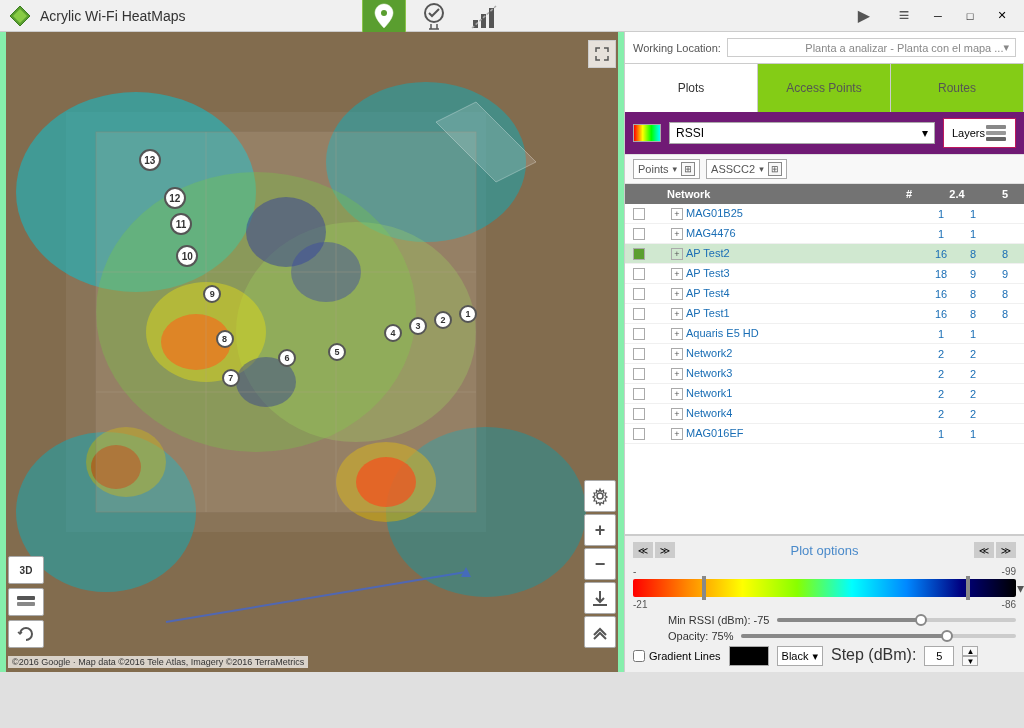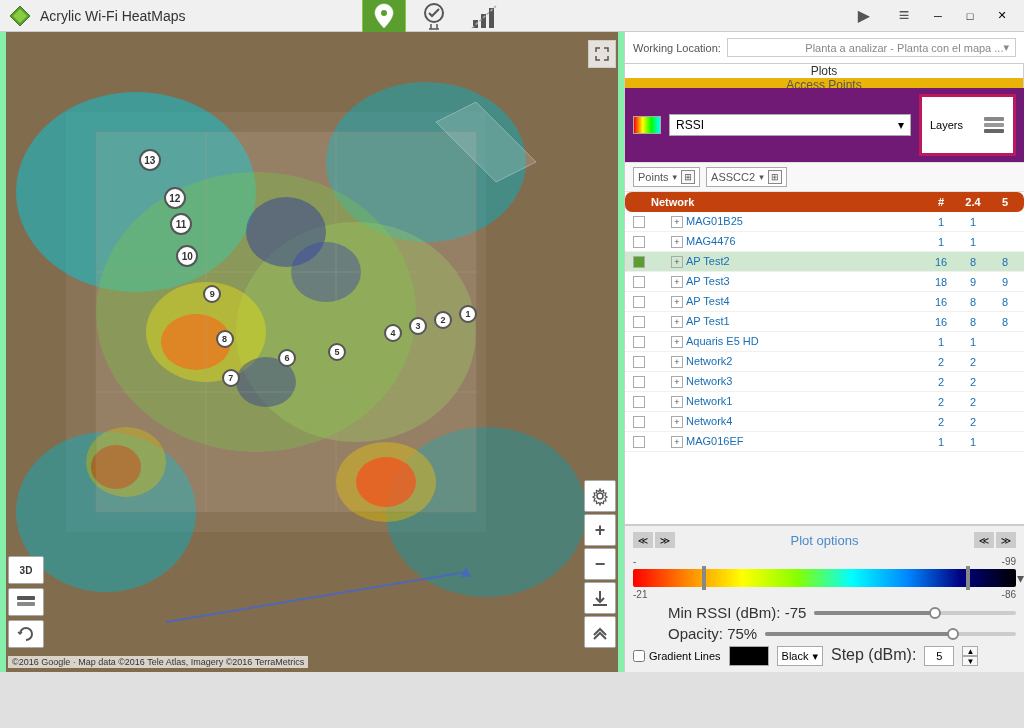--- a/index.html
+++ b/index.html
@@ -35,40 +35,40 @@
     
     
     .right-panel { width: 400px; background: #f5f5f5; border-left: 1px solid #ccc; display: flex; flex-direction: column; }
     
     
     .working-loc { height: 32px; background: white; border-bottom: 1px solid #ccc; display: flex; align-items: center; padding: 0 8px; gap: 6px; }
     .working-loc-label { font-size: 11px; color: #555; }
     .working-loc-select { flex: 1; border: 1px solid #ccc; padding: 2px 6px; font-size: 11px; color: #888; background: white; display: flex; align-items: center; justify-content: flex-end; cursor: pointer; }
     
     
-    .tabs { display: flex; background: #eab308; height: 24px; flex-direction: column; }
+    .tabs { display: flex; background: #84cc16; height: 48px; }
     .tab { flex: 1; display: flex; align-items: center; justify-content: center; cursor: pointer; font-size: 12px; color: #555; border-right: 1px solid #ccc; }
     .tab.active { background: white; color: #333; font-weight: 500; }
     
     
     .panel-content { flex: 1; overflow: hidden; display: flex; flex-direction: column; }
     
     
     .rssi-row { padding: 6px 8px; background: #701a75; border-bottom: 1px solid #e0e0e0; display: flex; align-items: center; gap: 8px; }
     .rssi-flag { width: 28px; height: 18px; background: linear-gradient(to right, #ff0000, #ffff00, #00ff00, #00ffff); border: 1px solid #aaa; }
     .rssi-select { flex: 1; border: 1px solid #aaa; padding: 3px 6px; font-size: 12px; background: white; display: flex; align-items: center; justify-content: space-between; }
-    .layers-btn { display: flex; align-items: center; gap: 20px; padding: 19px 8px; border: 3px solid #be185d; background: white; cursor: pointer; font-size: 11px; }
+    .layers-btn { display: flex; align-items: center; gap: 0; padding: 5px 8px; border: 1px solid #be185d; background: white; cursor: pointer; font-size: 11px; }
     
     
     .filter-row { padding: 4px 8px; background: #f8f8f8; border-bottom: 1px solid #e0e0e0; display: flex; align-items: center; gap: 6px; }
     .filter-select { border: 1px solid #aaa; padding: 2px 4px; font-size: 11px; background: white; color: #555; display: flex; align-items: center; gap: 4px; }
     
     
     .networks-table { flex: 1; overflow-y: auto; background: white; }
-    .table-header { display: grid; grid-template-columns: 20px 1fr 30px 30px 30px; background: #c2410c; color: white; font-size: 11px; font-weight: bold; padding: 4px 4px; gap: 2px; align-items: center; position: sticky; top: 0; border-radius: 7px; }
+    .table-header { display: grid; grid-template-columns: 20px 1fr 30px 30px 30px; background: #737373; color: white; font-size: 11px; font-weight: bold; padding: 4px 4px; gap: 18px; align-items: center; position: sticky; top: 0; }
     .table-row { display: grid; grid-template-columns: 20px 1fr 30px 30px 30px; padding: 3px 4px; gap: 2px; align-items: center; border-bottom: 1px solid #f0f0f0; font-size: 11px; cursor: pointer; }
     .table-row.selected { background: #d0e8d0; }
     .cell-check { display: flex; align-items: center; justify-content: center; }
     .cell-name { color: #1a6eb5; padding-left: 20px; }
     .cell-num { text-align: center; color: #1a6eb5; }
     .row-expander { width: 12px; height: 12px; border: 1px solid #aaa; display: inline-flex; align-items: center; justify-content: center; font-size: 9px; margin-right: 3px; color: #555; }
     .row-checkbox { width: 12px; height: 12px; border: 1px solid #aaa; display: inline-block; }
     .row-checkbox.green { background: #5a9e2f; }
     
     
@@ -80,21 +80,21 @@
     
     .gradient-container { margin: 4px 0; }
     .gradient-scale { display: flex; justify-content: space-between; font-size: 10px; color: #555; margin-bottom: 2px; }
     .gradient-bar { height: 18px; background: linear-gradient(to right, #ff0000, #ff8800, #ffff00, #88ff00, #00ffff, #0088ff, #000080, #000000); border-radius: 2px; position: relative; }
     .gradient-handle-left { position: absolute; left: 18%; top: -3px; width: 4px; height: 24px; background: #888; cursor: pointer; }
     .gradient-handle-right { position: absolute; right: 12%; top: -3px; width: 4px; height: 24px; background: #888; cursor: pointer; }
     .gradient-labels { display: flex; justify-content: space-between; font-size: 10px; color: #555; margin-top: 2px; }
     
     
     .slider-row { display: flex; align-items: center; gap: 8px; margin: 4px 0; }
-    .slider-label { font-size: 15px; color: #333; white-space: nowrap; min-width: 80px; padding-left: 35px; }
+    .slider-label { font-size: 11px; color: #333; white-space: nowrap; min-width: 80px; padding-left: 35px; }
     .slider-track { flex: 1; height: 4px; background: #ccc; border-radius: 2px; position: relative; cursor: pointer; }
     .slider-fill { height: 100%; background: #888; border-radius: 2px; }
     .slider-thumb { position: absolute; width: 12px; height: 12px; background: white; border: 2px solid #888; border-radius: 50%; top: -4px; cursor: pointer; }
     
     
     .bottom-options { display: flex; gap: 8px; margin-top: 4px; }
     .gradient-check { display: flex; align-items: center; gap: 4px; font-size: 11px; }
     .color-swatch { width: 40px; height: 20px; background: black; border: 1px solid #aaa; cursor: pointer; }
     .color-dropdown { border: 1px solid #aaa; padding: 2px 4px; background: white; font-size: 11px; display: flex; align-items: center; gap: 4px; cursor: pointer; }
     .step-label { font-size: 16px; color: #333; }

